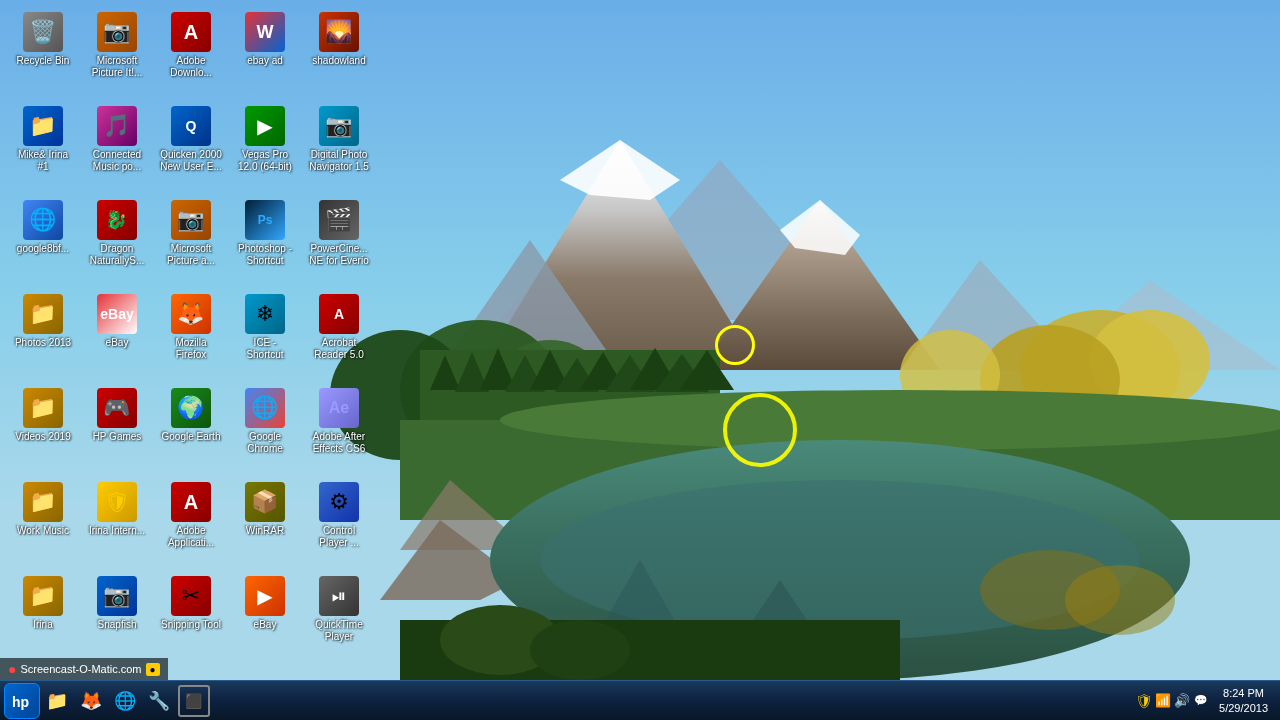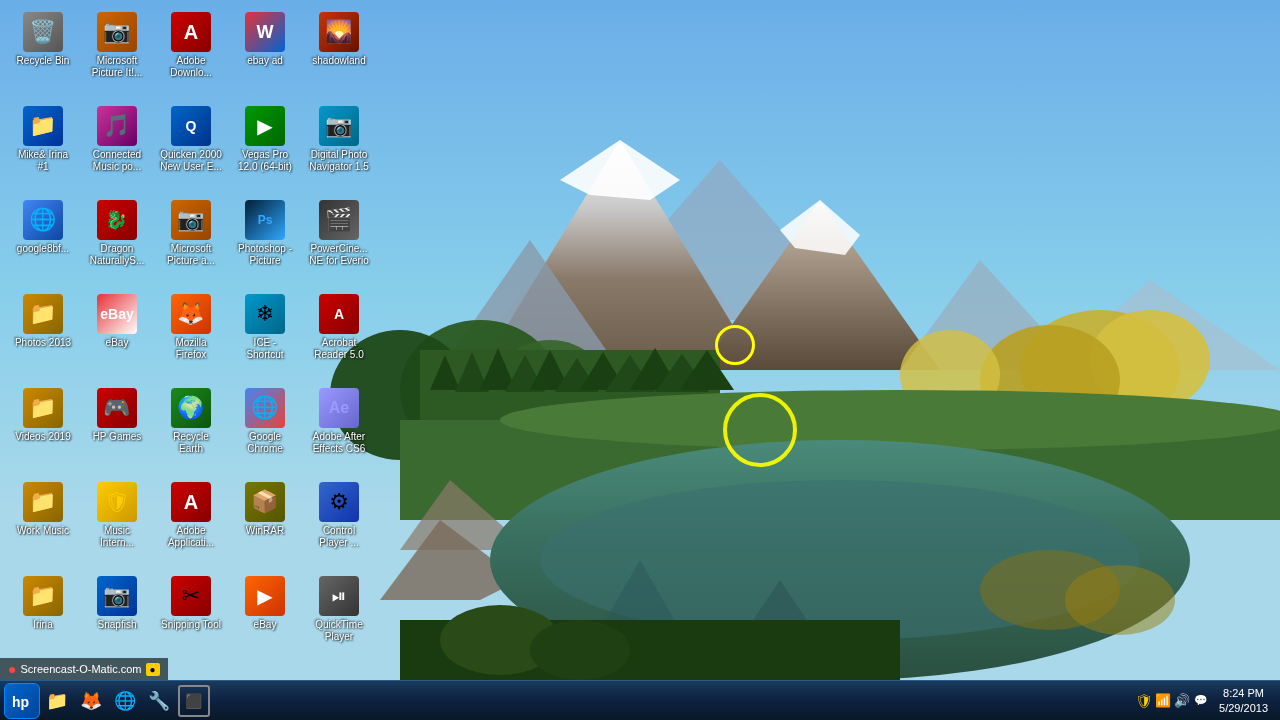--- a/index.html
+++ b/index.html
@@ -402,21 +402,21 @@
       <div class="icon-label">Dragon NaturallyS...</div>
     </div>
     <div class="desktop-icon">
       <div class="icon-img ic-mspic2">📷</div>
       <div class="icon-label">Microsoft Picture a...</div>
     </div>
     <div class="desktop-icon">
       <div class="icon-img ic-ps">
         <span style="color:#31a8ff;font-weight:bold;font-size:12px;">Ps</span>
       </div>
-      <div class="icon-label">Photoshop - Picture</div>
+      <div class="icon-label">Photoshop - Shortcut</div>
     </div>
     <div class="desktop-icon">
       <div class="icon-img ic-powercine">🎬</div>
       <div class="icon-label">PowerCine... NE for Everio</div>
     </div>
     <div class="desktop-icon">
       <div class="icon-img ic-photos2013">📁</div>
       <div class="icon-label">Photos 2013</div>
     </div>
     <div class="desktop-icon">
@@ -446,21 +446,21 @@
       <div class="icon-label">Videos 2019</div>
     </div>
     <div class="desktop-icon">
       <div class="icon-img ic-hpgames">🎮</div>
       <div class="icon-label">HP Games</div>
     </div>
     <div class="desktop-icon">
       <div class="icon-img ic-googleearth">
         <span style="font-size:22px;">🌍</span>
       </div>
-      <div class="icon-label">Recycle Earth</div>
+      <div class="icon-label">Google Earth</div>
     </div>
     <div class="desktop-icon">
       <div class="icon-img ic-chrome">
         <span style="font-size:22px;">🌐</span>
       </div>
       <div class="icon-label">Google Chrome</div>
     </div>
     <div class="desktop-icon">
       <div class="icon-img ic-ae">
         <span style="color:#9999ff;font-weight:bold;font-size:16px;">Ae</span>
@@ -468,21 +468,21 @@
       <div class="icon-label">Adobe After Effects CS6</div>
     </div>
     <div class="desktop-icon">
       <div class="icon-img ic-workedit">📁</div>
       <div class="icon-label">Work Music</div>
     </div>
     <div class="desktop-icon">
       <div class="icon-img ic-norton">
         <span style="color:#ffcc00;font-size:20px;">🛡</span>
       </div>
-      <div class="icon-label">Music Intern...</div>
+      <div class="icon-label">Irina Intern...</div>
     </div>
     <div class="desktop-icon">
       <div class="icon-img ic-adobeapp">
         <span style="color:white;font-weight:bold;font-size:20px;">A</span>
       </div>
       <div class="icon-label">Adobe Applicati...</div>
     </div>
     <div class="desktop-icon">
       <div class="icon-img ic-winrar">📦</div>
       <div class="icon-label">WinRAR</div>

